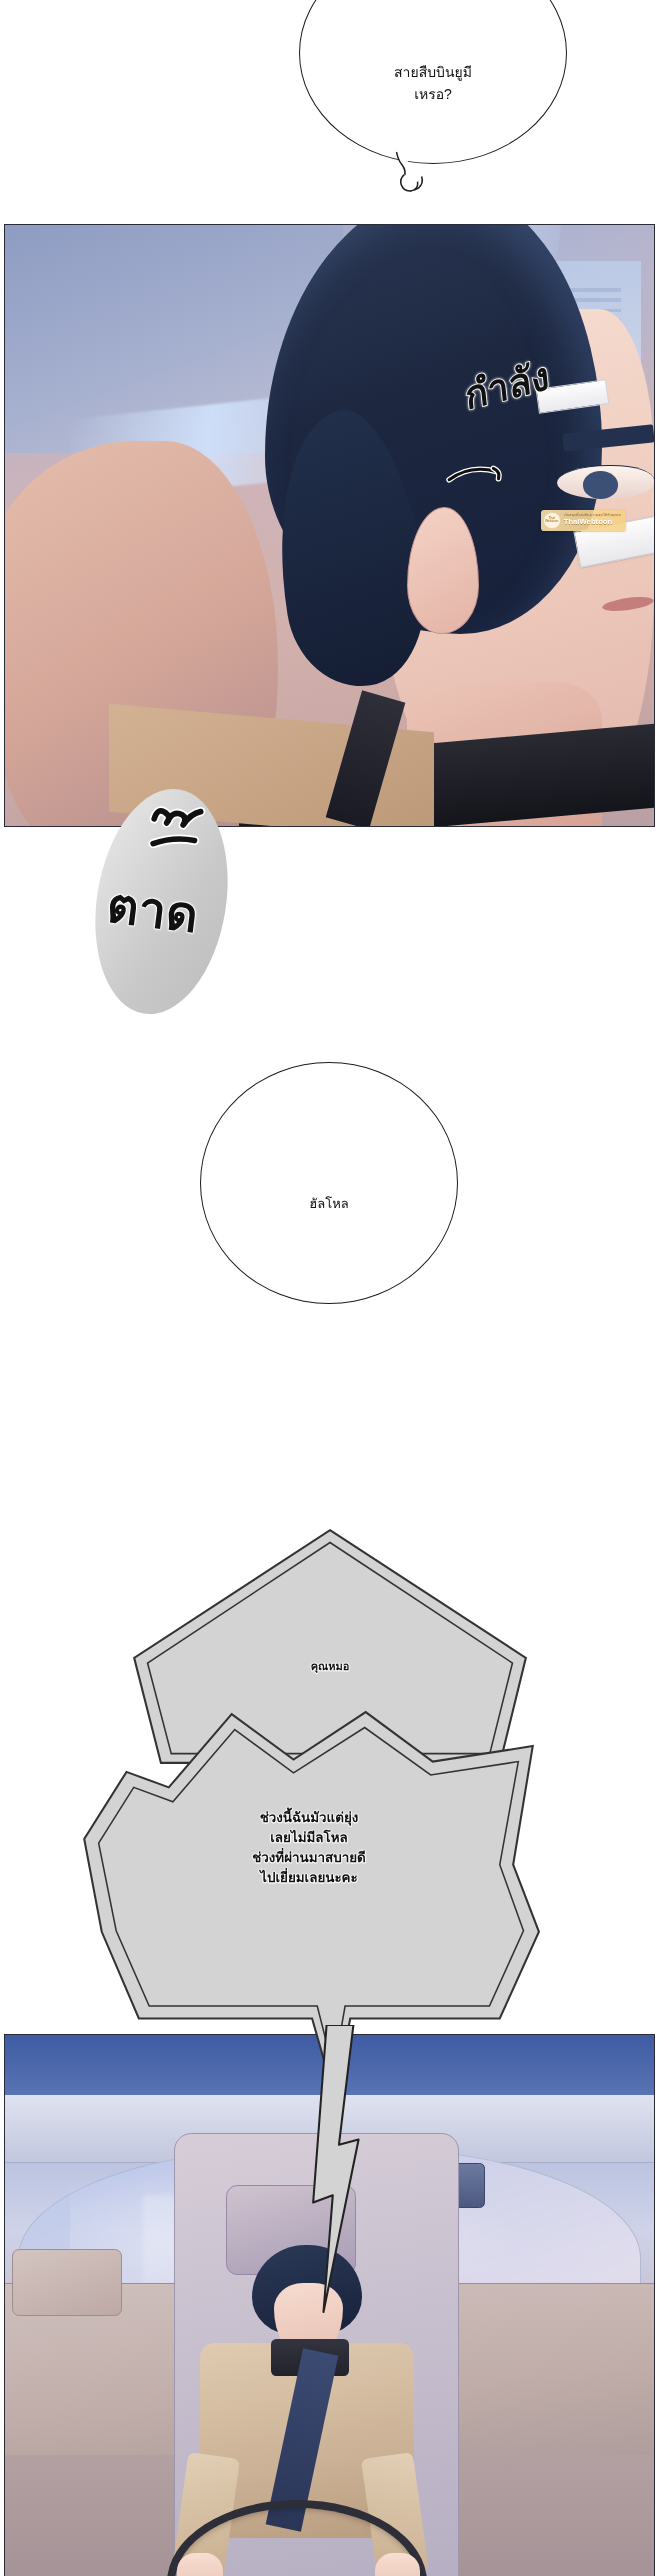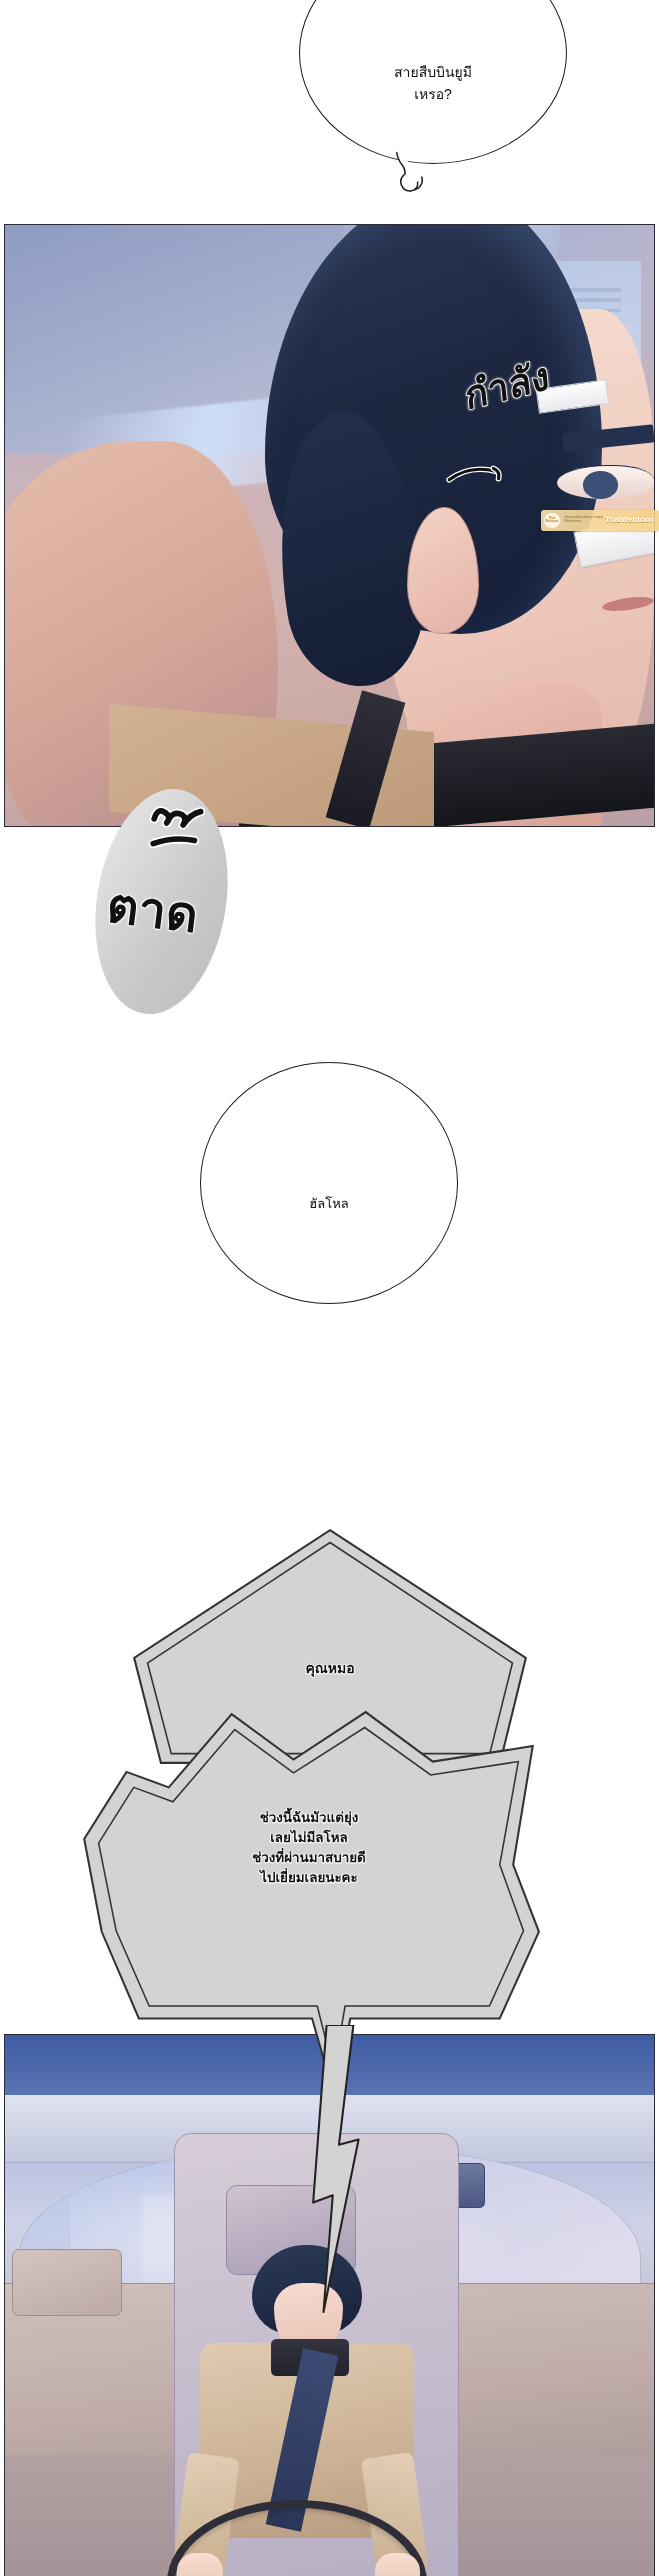--- a/index.html
+++ b/index.html
@@ -158,21 +158,21 @@
     position:absolute; z-index:46; display:flex; align-items:center;
     background:linear-gradient(90deg,rgba(248,222,170,.92),rgba(246,208,132,.88));
     border-radius:3.1px; padding:1.5px 5.2px 1.5px 2.1px; box-shadow:0 0.5px 1.5px rgba(0,0,0,.18);
   }
   .watermark .wm-badge{
     width:17.5px;height:17.5px;border-radius:50%;background:#fdf4e2;
     display:flex;flex-direction:column;align-items:center;justify-content:center;
     color:#b98233;font-size:3.1px;line-height:1.05;font-weight:700;
     border:0.5px solid #e9cf9e; margin-right:3.1px; flex:0 0 auto;
   }
-  .watermark .wm-txt{ display:flex; flex-direction:row; line-height:1.05; }
+  .watermark .wm-txt{ display:flex; flex-direction:column; line-height:1.05; }
   .watermark .wm-small{ font-size:3.6px; color:#8a6622; }
   .watermark .wm-big{ font-size:7.7px; font-weight:700; color:#ffffff;
     text-shadow:0 0.5px 0.5px rgba(150,110,40,.65); }
 
   
   .gray-oval{
     position:absolute; z-index:30;
     background:linear-gradient(115deg,#e9e9e9,#c9c9c9 60%,#bdbdbd);
     border-radius:50%;
   }
@@ -302,21 +302,21 @@
 
   <div class="bubble-round" style="left:200px; top:1062px; width:258px; height:242px; font-size:13px; padding-top:43px;">
     <div>ฮัลโหล</div>
   </div>
 
   <div class="bubble-gray" style="left:129px; top:1525px; width:402px; height:242px;">
     <svg class="poly" width="402" height="242" viewBox="0 0 780 470" preserveAspectRatio="none">
       <polygon points="390,10 770,258 720,462 62,462 10,258" fill="#d3d3d3" stroke="#333" stroke-width="4"></polygon>
       <polygon points="390,34 744,268 700,444 82,444 36,268" fill="none" stroke="#333" stroke-width="3"></polygon>
     </svg>
-    <div class="txt" style="top:133px; font-size:14px;">
+    <div class="txt" style="top:133px; font-size:11px;">
       <div>คุณหมอ</div>
     </div>
   </div>
 
   <div class="bubble-gray" style="left:77px; top:1710px; width:464px; height:392px;">
     <svg class="poly" width="464" height="392" viewBox="0 0 900 760" preserveAspectRatio="none">
       <polygon points="300,8 420,96 560,4 690,100 884,70 846,300 896,430 820,598 530,598 500,752 456,598 120,598 48,430 14,250 96,120 178,150" fill="#d3d3d3" stroke="#333" stroke-width="4"></polygon>
       <polygon points="306,38 420,122 558,34 686,126 856,100 820,300 866,428 800,574 520,574 498,700 466,574 140,574 76,428 42,258 110,150 186,178" fill="none" stroke="#333" stroke-width="3"></polygon>
     </svg>
     <div class="txt" style="top:98px; font-size:13.4px;">

